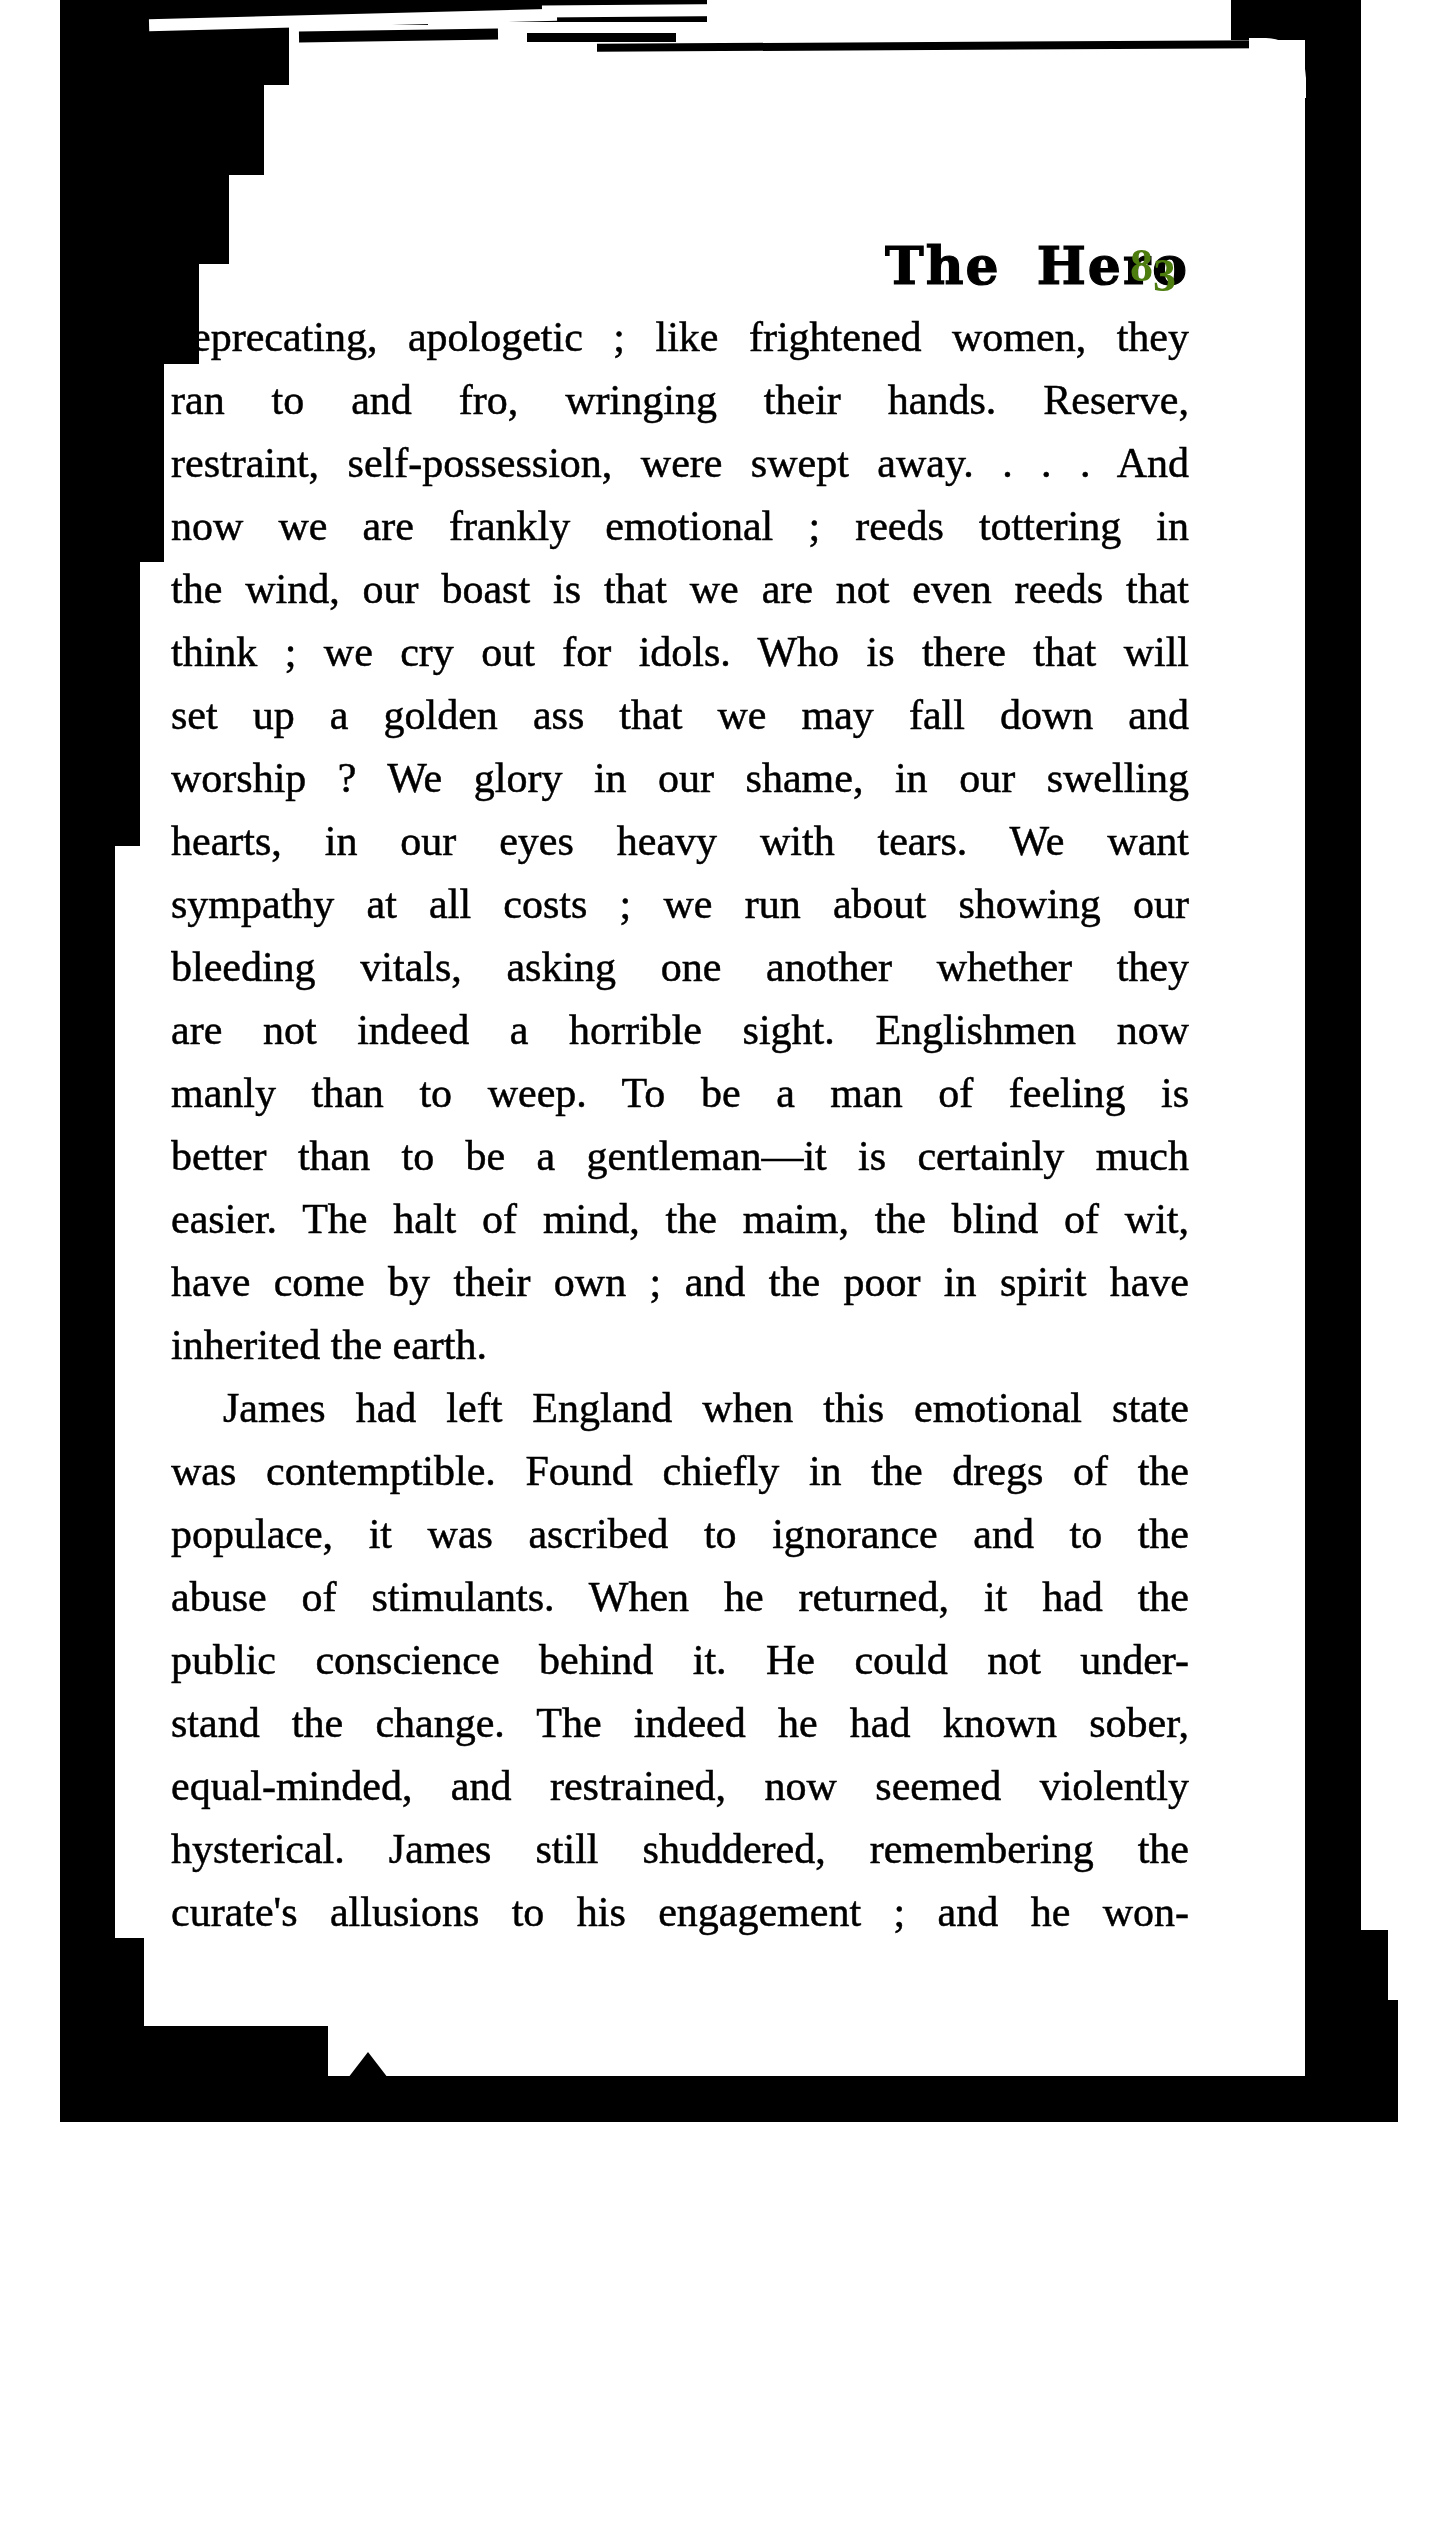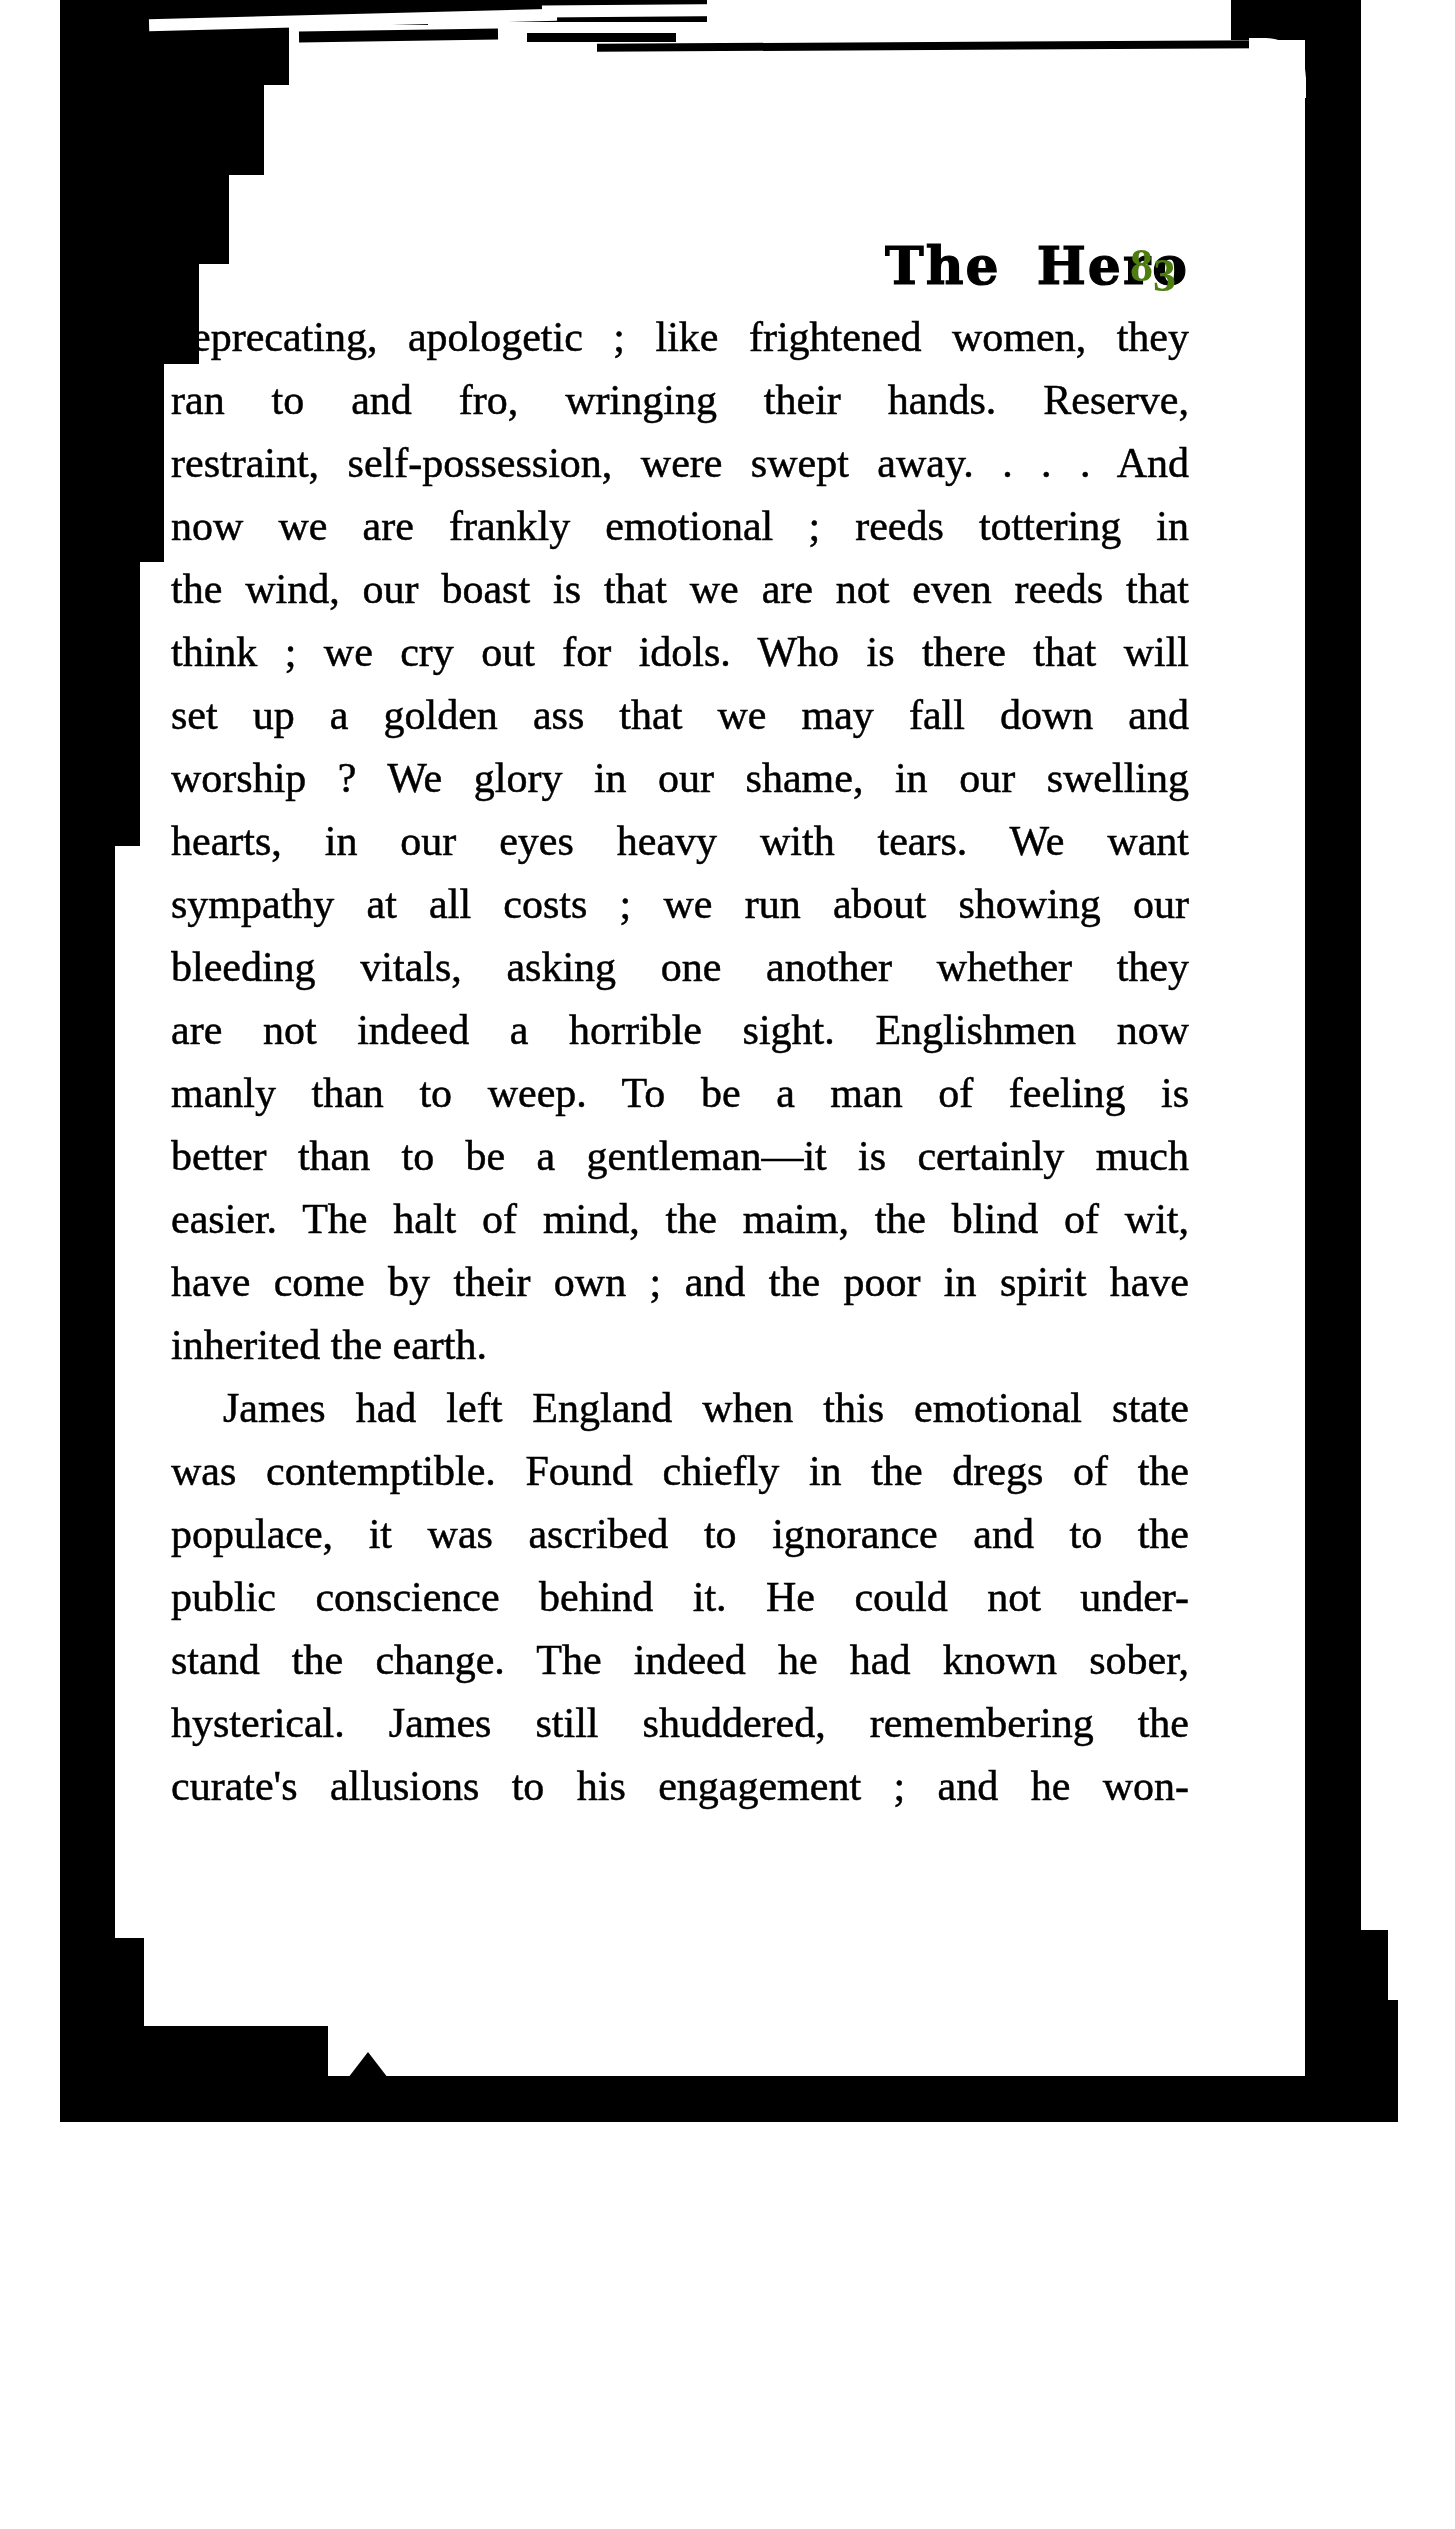--- a/index.html
+++ b/index.html
@@ -108,20 +108,22 @@
       <div class="line">bleeding vitals, asking one another whether they</div>
       <div class="line">are not indeed a horrible sight.  Englishmen now</div>
       <div class="line">manly than to weep.  To be a man of feeling is</div>
       <div class="line">better than to be a gentleman—it is certainly much</div>
       <div class="line">easier.  The halt of mind, the maim, the blind of wit,</div>
       <div class="line">have come by their own ; and the poor in spirit have</div>
       <div class="line flush">inherited the earth.</div>
       <div class="line indent">James had left England when this emotional state</div>
       <div class="line">was contemptible.  Found chiefly in the dregs of the</div>
       <div class="line">populace, it was ascribed to ignorance and to the</div>
+      <div class="line">abuse of stimulants.  When he returned, it had the</div>
       <div class="line">public conscience behind it.  He could not under-</div>
       <div class="line">stand the change.  The indeed he had known sober,</div>
+      <div class="line">equal-minded, and restrained, now seemed violently</div>
       <div class="line">hysterical.  James still shuddered, remembering the</div>
       <div class="line">curate's allusions to his engagement ; and he won-</div>
     </div>
 
 </div>
 
 
 </body></html>

